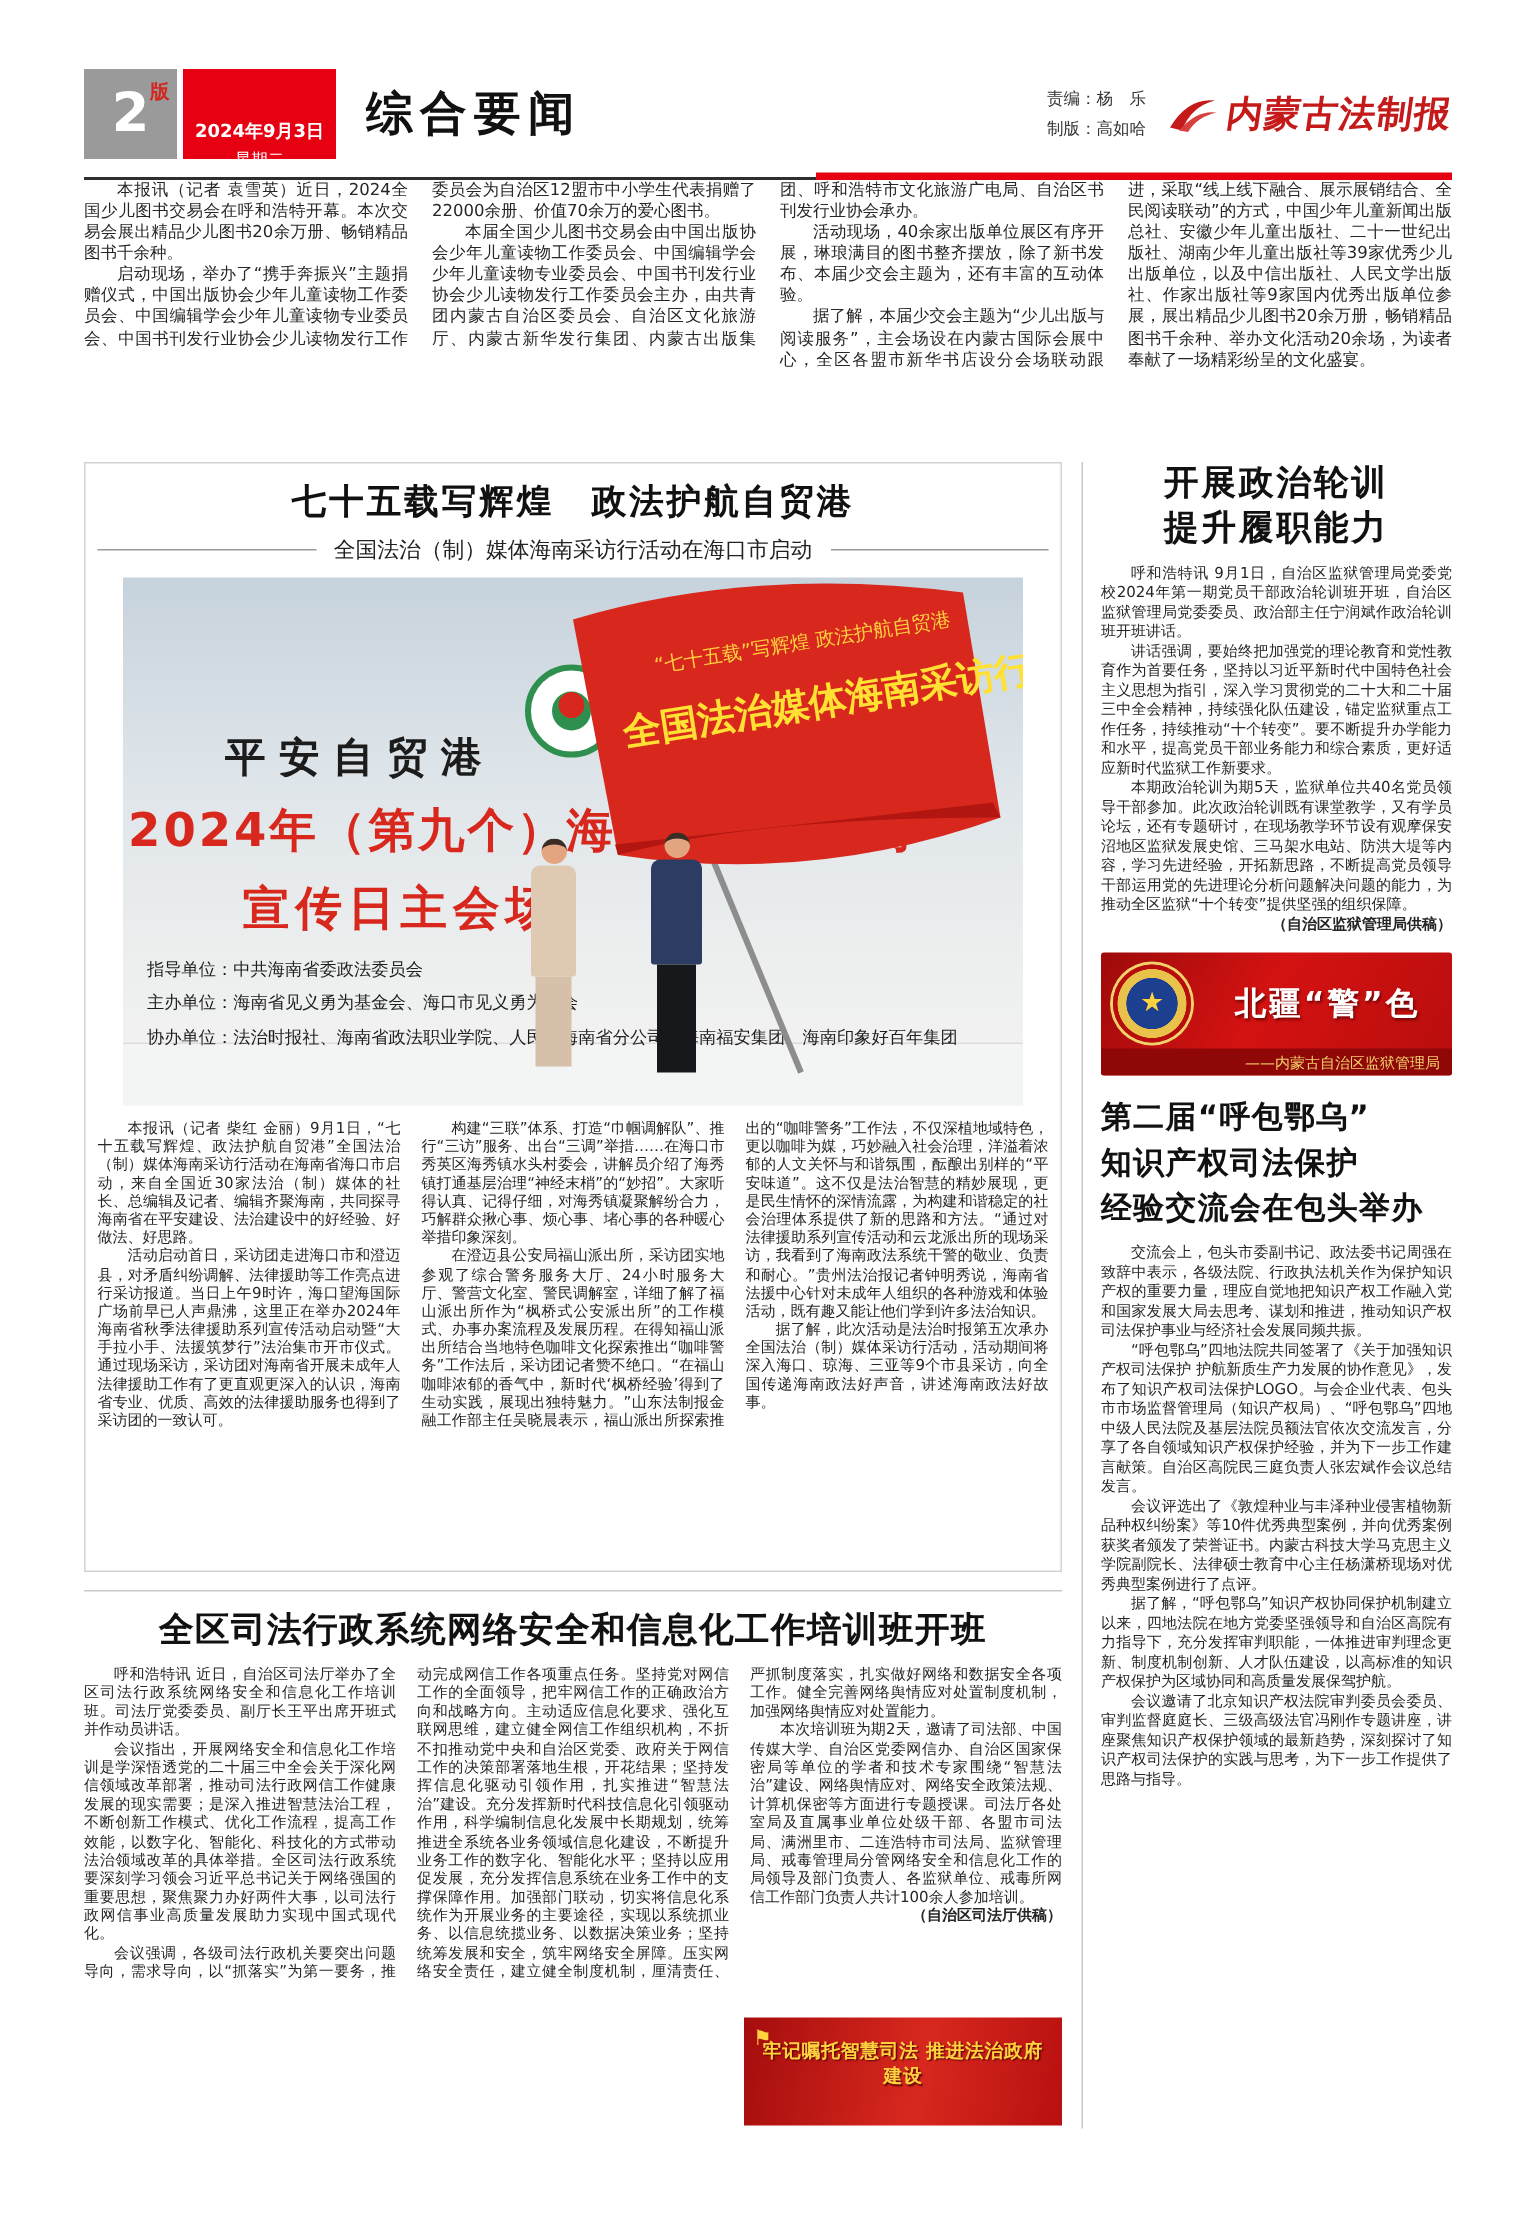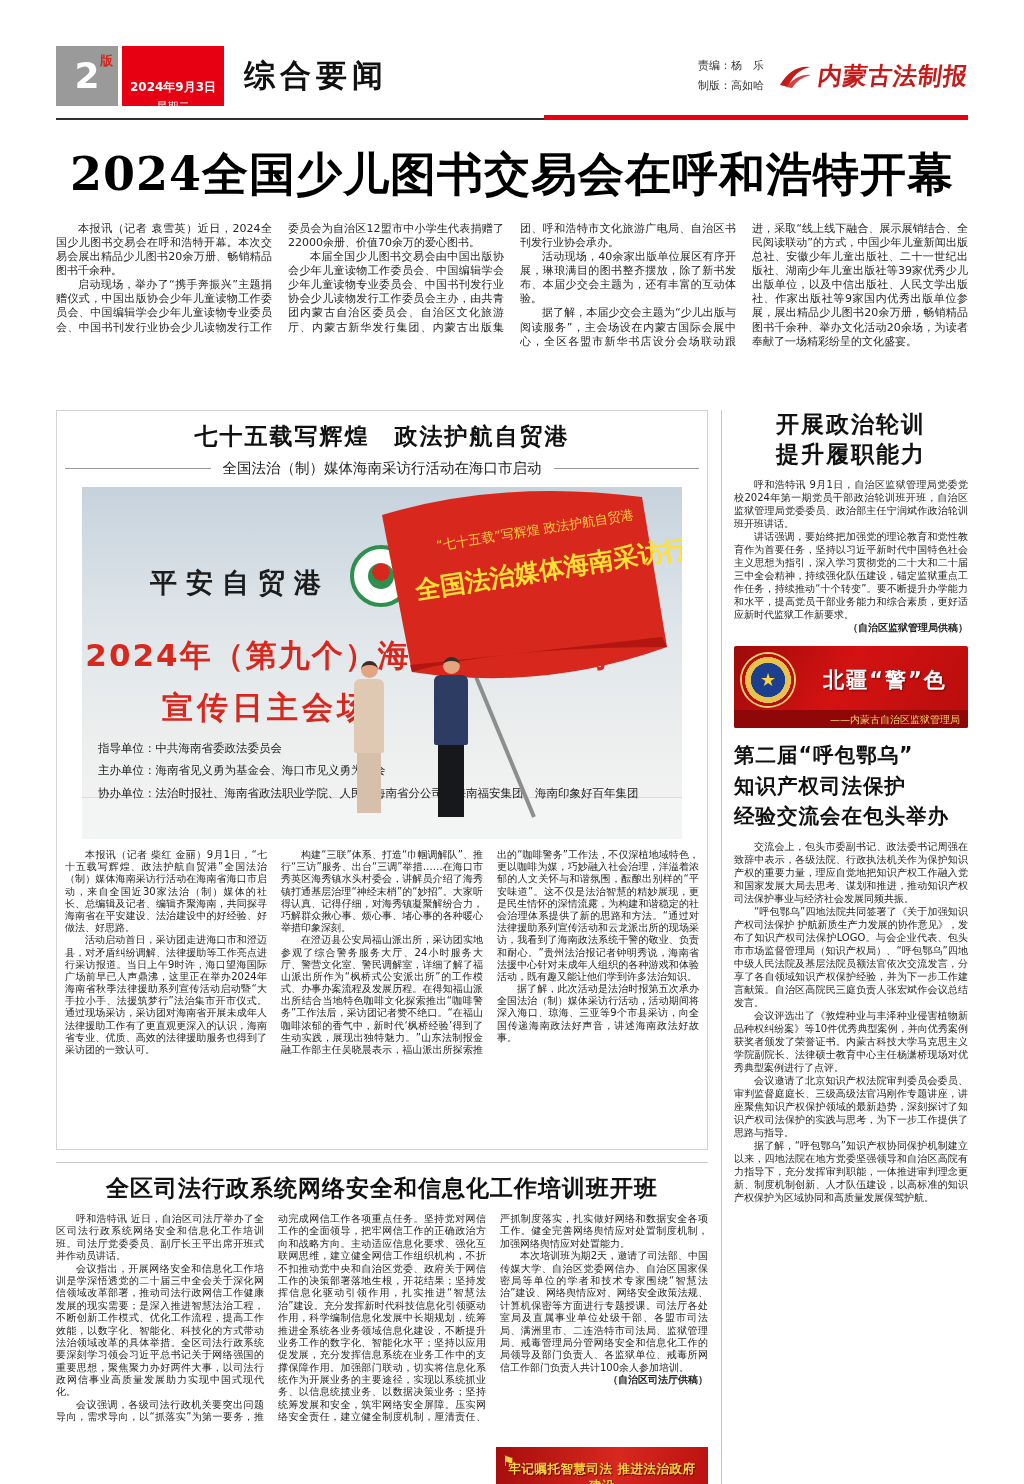--- a/index.html
+++ b/index.html
@@ -41,21 +41,21 @@
   .right-rail{ flex:1; border-left:1px solid #c8c8c8; padding-left:12px; }
   
   .hainan{ border:1px solid #d3d3d3; padding:10px 8px 8px; }
   .hn-title{ text-align:center; font-size:23px; font-weight:900; letter-spacing:2px; color:#111; }
   .hn-subrow{ display:flex; align-items:center; margin-top:7px; }
   .hn-subrule{ flex:1; border-top:1px solid #9a9a9a; }
   .hn-subtitle{ font-size:14.5px; color:#222; padding:0 12px; white-space:nowrap; }
   .photo{ width:600px; height:352px; margin:9px auto 0; position:relative; overflow:hidden;
     background:linear-gradient(180deg,#c6d2dc 0%,#dde4e9 35%,#eceeee 70%,#f4f4f3 100%); }
   .photo .stage{ position:absolute; left:0; right:0; bottom:0; height:42px; background:#f3f4f4; border-top:1px solid #dcdcdc; }
-  .bk-slogan{ position:absolute; left:68px; top:78px; font-family:"DejaVu Serif", serif; font-size:27px; font-weight:900; letter-spacing:9px; color:#1c1c1c; }
+  .bk-slogan{ position:absolute; left:68px; top:102px; font-family:"DejaVu Serif", serif; font-size:27px; font-weight:900; letter-spacing:9px; color:#1c1c1c; }
   .bk-logo{ position:absolute; left:268px; top:58px; width:62px; height:62px; border-radius:50%; background:#fff; border:4px solid #2f8f4e; display:flex; align-items:center; justify-content:center; }
   .bk-logo .fig{ width:26px; height:26px; border-radius:50%; background:radial-gradient(circle at 50% 35%, #d8281e 0 40%, #2f8f4e 41% 100%); }
   .bk-line1{ position:absolute; left:0; right:70px; top:148px; text-align:center; color:#d8281e; font-size:31px; font-weight:900; letter-spacing:2px; }
   .bk-line2{ position:absolute; left:0; right:230px; top:200px; text-align:center; color:#d8281e; font-size:31px; font-weight:900; letter-spacing:4px; }
   .orgs{ position:absolute; left:16px; top:250px; font-size:11.5px; line-height:1.95; color:#1d1d1d; }
   .photo svg.flagsvg{ position:absolute; inset:0; }
   .person{ position:absolute; }
   .head{ width:17px; height:17px; border-radius:50%; background:#e3a57f; margin:0 auto; border-top:4px solid #3a2d26; }
   .w-body{ width:30px; height:74px; background:#dfc9b2; border-radius:6px 6px 2px 2px; margin:1px auto 0; }
   .w-legs{ width:24px; height:60px; background:#d6c0a9; margin:0 auto; }
@@ -114,21 +114,20 @@
         </svg>
         <span class="mh-name">内蒙古法制报</span>
       </div>
     </div>
   </div>
   <div class="rule-row">
     <div class="rule-dark"></div>
     <div class="rule-red"></div>
   </div>
 
-  <h1 class="headline">2024全国少儿图书交易会在呼和浩特开幕</h1>
   <div class="cols lead-cols">
     <p>本报讯（记者 袁雪英）近日，2024全国少儿图书交易会在呼和浩特开幕。本次交易会展出精品少儿图书20余万册、畅销精品图书千余种。</p>
     <p>启动现场，举办了“携手奔振兴”主题捐赠仪式，中国出版协会少年儿童读物工作委员会、中国编辑学会少年儿童读物专业委员会、中国书刊发行业协会少儿读物发行工作委员会为自治区12盟市中小学生代表捐赠了22000余册、价值70余万的爱心图书。</p>
     <p>本届全国少儿图书交易会由中国出版协会少年儿童读物工作委员会、中国编辑学会少年儿童读物专业委员会、中国书刊发行业协会少儿读物发行工作委员会主办，由共青团内蒙古自治区委员会、自治区文化旅游厅、内蒙古新华发行集团、内蒙古出版集团、呼和浩特市文化旅游广电局、自治区书刊发行业协会承办。</p>
     <p>活动现场，40余家出版单位展区有序开展，琳琅满目的图书整齐摆放，除了新书发布、本届少交会主题为，还有丰富的互动体验。</p>
     <p>据了解，本届少交会主题为“少儿出版与阅读服务”，主会场设在内蒙古国际会展中心，全区各盟市新华书店设分会场联动跟进，采取“线上线下融合、展示展销结合、全民阅读联动”的方式，中国少年儿童新闻出版总社、安徽少年儿童出版社、二十一世纪出版社、湖南少年儿童出版社等39家优秀少儿出版单位，以及中信出版社、人民文学出版社、作家出版社等9家国内优秀出版单位参展，展出精品少儿图书20余万册，畅销精品图书千余种、举办文化活动20余场，为读者奉献了一场精彩纷呈的文化盛宴。</p>
   </div>
 
   <div class="main-row">
 
@@ -203,20 +202,21 @@
     <aside class="right-rail">
 
       <section>
         <div class="rr-title">
           <div>开展政治轮训</div>
           <div>提升履职能力</div>
         </div>
         <div class="cols rr-body">
           <p>呼和浩特讯 9月1日，自治区监狱管理局党委党校2024年第一期党员干部政治轮训班开班，自治区监狱管理局党委委员、政治部主任宁润斌作政治轮训班开班讲话。</p>
           <p>讲话强调，要始终把加强党的理论教育和党性教育作为首要任务，坚持以习近平新时代中国特色社会主义思想为指引，深入学习贯彻党的二十大和二十届三中全会精神，持续强化队伍建设，锚定监狱重点工作任务，持续推动“十个转变”。要不断提升办学能力和水平，提高党员干部业务能力和综合素质，更好适应新时代监狱工作新要求。</p>
+          <p>本期政治轮训为期5天，监狱单位共40名党员领导干部参加。此次政治轮训既有课堂教学，又有学员论坛，还有专题研讨，在现场教学环节设有观摩保安沼地区监狱发展史馆、三马架水电站、防洪大堤等内容，学习先进经验，开拓新思路，不断提高党员领导干部运用党的先进理论分析问题解决问题的能力，为推动全区监狱“十个转变”提供坚强的组织保障。</p>
           <p class="credit">（自治区监狱管理局供稿）</p>
         </div>
       </section>
 
       <div class="police-banner">
         <div class="pb-emblem">
             <span>★</span>
           </div>
         <div class="pb-title">北疆“警”色</div>
         <div class="pb-strip">——内蒙古自治区监狱管理局</div>
@@ -225,20 +225,20 @@
       <section>
         <div class="ipr-title">
           <div>第二届“呼包鄂乌”</div>
           <div>知识产权司法保护</div>
           <div>经验交流会在包头举办</div>
         </div>
         <div class="cols rr-body">
           <p>交流会上，包头市委副书记、政法委书记周强在致辞中表示，各级法院、行政执法机关作为保护知识产权的重要力量，理应自觉地把知识产权工作融入党和国家发展大局去思考、谋划和推进，推动知识产权司法保护事业与经济社会发展同频共振。</p>
           <p>“呼包鄂乌”四地法院共同签署了《关于加强知识产权司法保护 护航新质生产力发展的协作意见》，发布了知识产权司法保护LOGO。与会企业代表、包头市市场监督管理局（知识产权局）、“呼包鄂乌”四地中级人民法院及基层法院员额法官依次交流发言，分享了各自领域知识产权保护经验，并为下一步工作建言献策。自治区高院民三庭负责人张宏斌作会议总结发言。</p>
           <p>会议评选出了《敦煌种业与丰泽种业侵害植物新品种权纠纷案》等10件优秀典型案例，并向优秀案例获奖者颁发了荣誉证书。内蒙古科技大学马克思主义学院副院长、法律硕士教育中心主任杨潇桥现场对优秀典型案例进行了点评。</p>
+          <p>据了解，“呼包鄂乌”知识产权协同保护机制建立以来，四地法院在地方党委坚强领导和自治区高院有力指导下，充分发挥审判职能，一体推进审判理念更新、制度机制创新、人才队伍建设，以高标准的知识产权保护为区域协同和高质量发展保驾护航。</p>
           <p>会议邀请了北京知识产权法院审判委员会委员、审判监督庭庭长、三级高级法官冯刚作专题讲座，讲座聚焦知识产权保护领域的最新趋势，深刻探讨了知识产权司法保护的实践与思考，为下一步工作提供了思路与指导。</p>
-          <p>据了解，“呼包鄂乌”知识产权协同保护机制建立以来，四地法院在地方党委坚强领导和自治区高院有力指导下，充分发挥审判职能，一体推进审判理念更新、制度机制创新、人才队伍建设，以高标准的知识产权保护为区域协同和高质量发展保驾护航。</p>
         </div>
       </section>
 
     </aside>
   </div>
 </div>
 
 </body></html>

